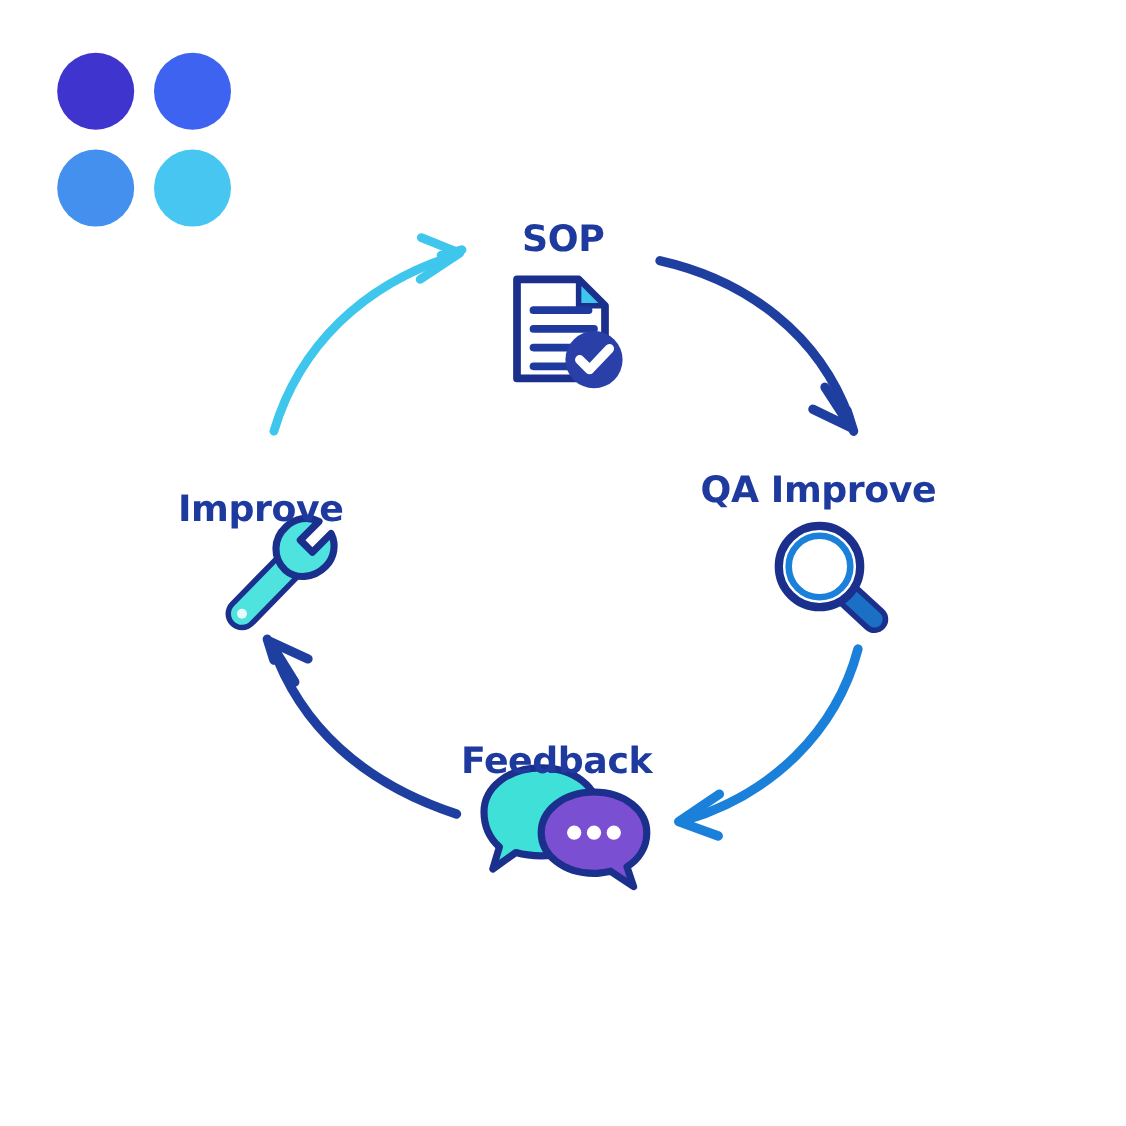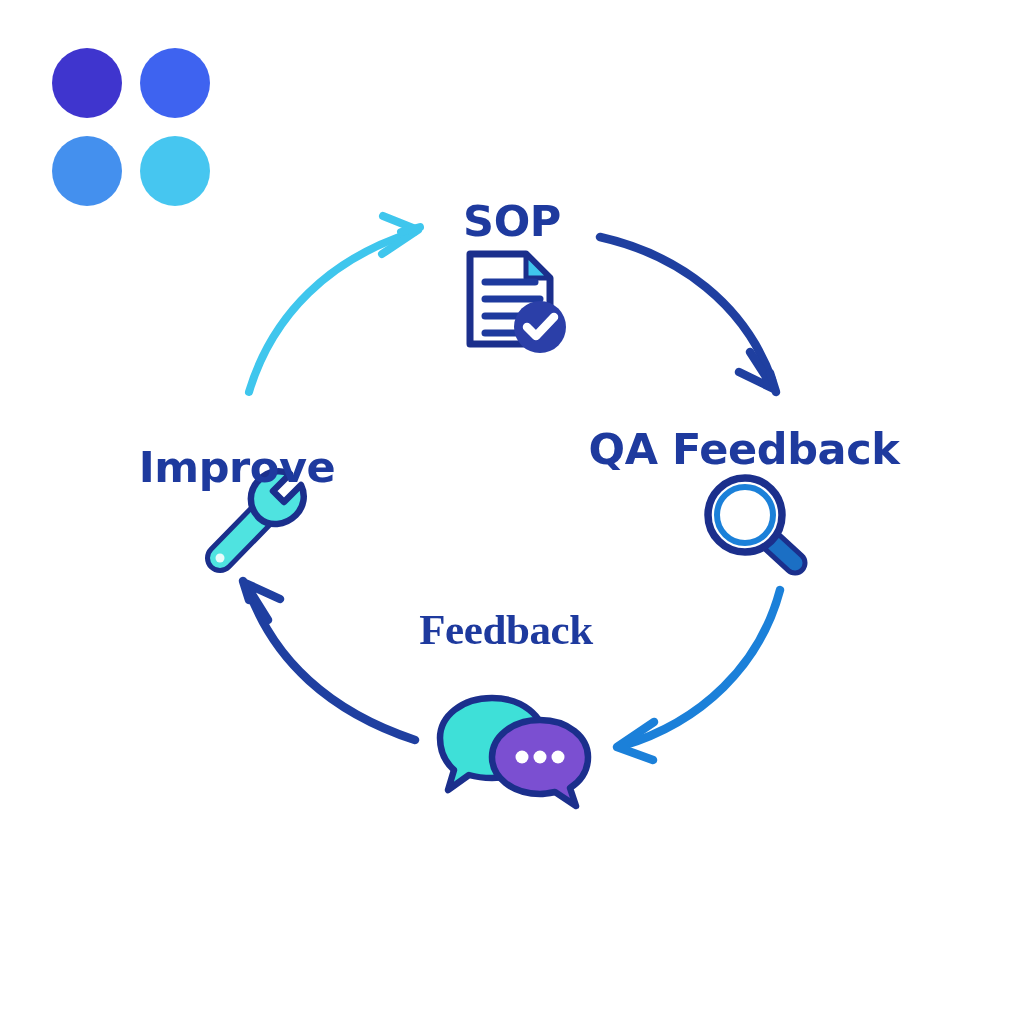--- a/index.html
+++ b/index.html
@@ -39,29 +39,29 @@
   .sw-0 { left: 0;    top: 0;   }
   .sw-1 { left: 88px; top: 0;   }
   .sw-2 { left: 0;    top: 88px;}
   .sw-3 { left: 88px; top: 88px;}
 
   
   .node-label {
     position: absolute;
     font-family: "DejaVu Sans", sans-serif;
     font-weight: bold;
-    font-size: 43px;
+    font-size: 33px;
     letter-spacing: -0.4px;
     white-space: nowrap;
     line-height: 1;
     user-select: none;
   }
   .label-sop       { left: 512px; top: 200px; transform: translateX(-50%); }
   .label-qa        { left: 744px; top: 428px; transform: translateX(-50%); }
-  .label-feedback  { left: 506px; top: 608px; transform: translateX(-50%); font-family: Liberation Serif, serif; }
+  .label-feedback  { left: 506px; top: 675px; transform: translateX(-50%); }
   .label-improve   { left: 237px; top: 428px; transform: translateX(-50%); }
 </style>
 </head>
 <body style="background: rgb(255, 255, 255);">
 
 <svg id="canvas" viewBox="0 0 1024 1024">
 
   <g>
     <path d="M 600,237 C 680,255 745,305 772,380" fill="none" stroke="#1F3FA0" stroke-width="8.5" stroke-linecap="round"></path>
     <path d="M 750,352 L 774,389 L 739,372" fill="none" stroke="#1F3FA0" stroke-width="8.5" stroke-linecap="round" stroke-linejoin="round"></path>
@@ -148,17 +148,17 @@
 
 <div class="palette">
   <div class="swatch sw-0" style="background: rgb(63, 53, 206);"></div>
   <div class="swatch sw-1" style="background: rgb(62, 99, 240);"></div>
   <div class="swatch sw-2" style="background: rgb(68, 144, 238);"></div>
   <div class="swatch sw-3" style="background: rgb(70, 198, 240);"></div>
 </div>
 
 <div class="node-label label-sop" style="color: rgb(30, 58, 158);">SOP</div>
 
-<div class="node-label label-qa" style="color: rgb(30, 58, 158);">QA Feedback</div>
+<div class="node-label label-qa" style="color: rgb(30, 58, 158);">QA Improve</div>
 
 <div class="node-label label-feedback" style="color: rgb(30, 58, 158);">Feedback</div>
 
 <div class="node-label label-improve" style="color: rgb(30, 58, 158); margin-top: 18px;">Improve</div>
 
 </body></html>

